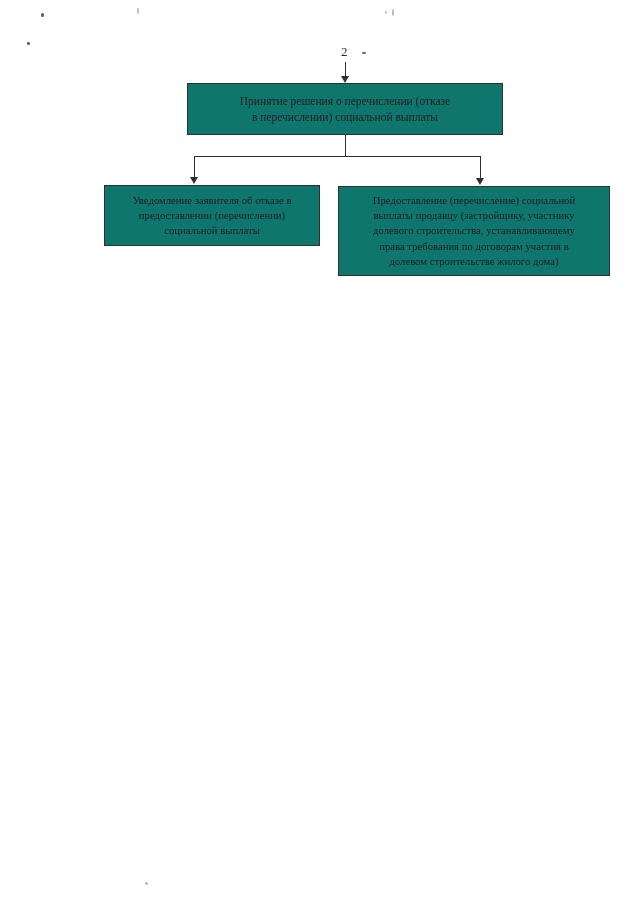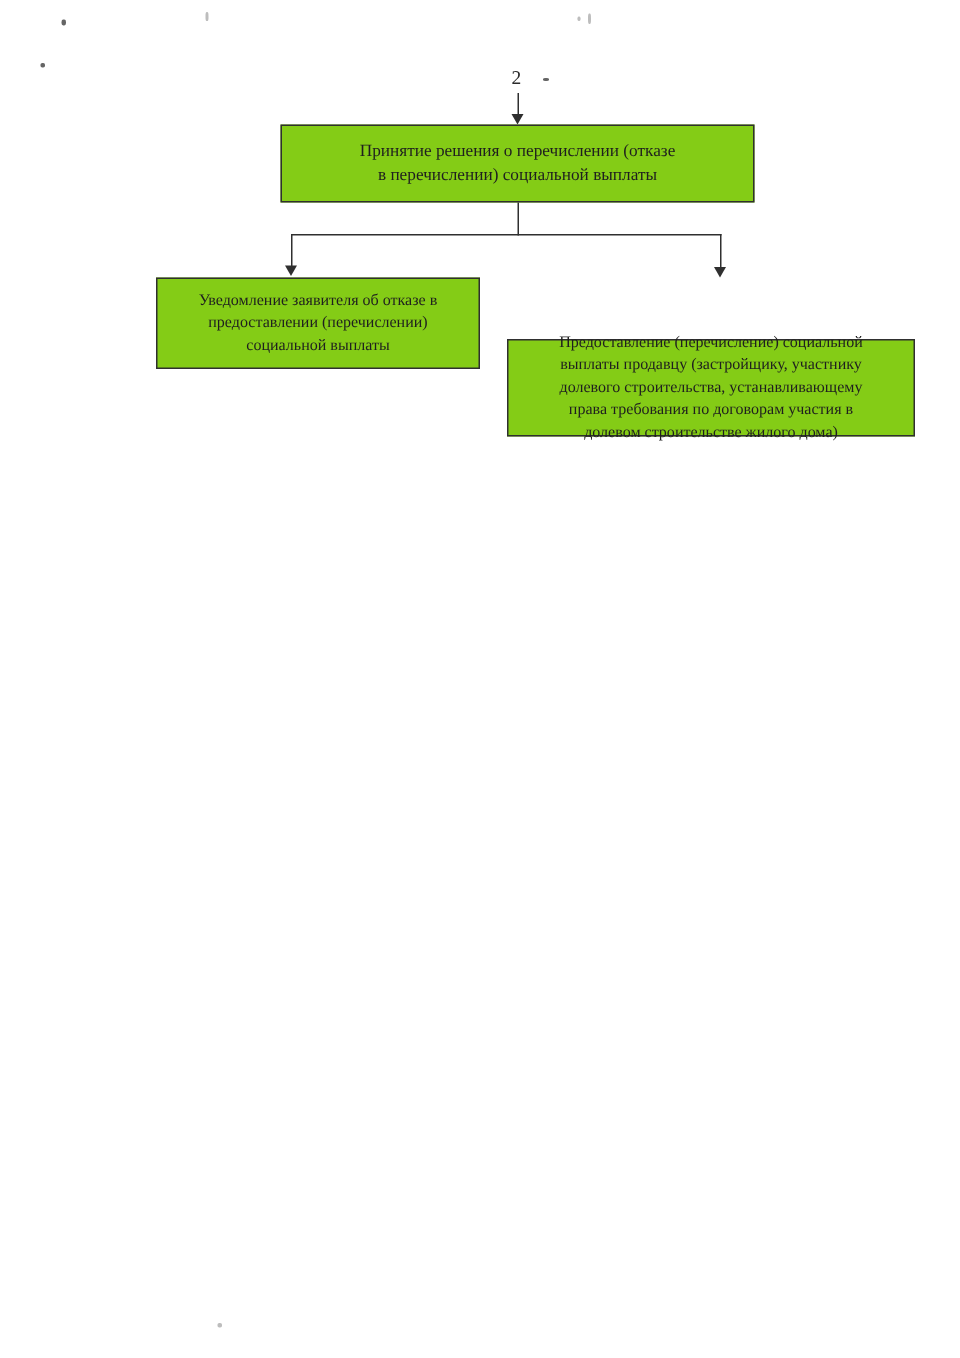--- a/index.html
+++ b/index.html
@@ -33,21 +33,21 @@
     font-size: 13px;
     color: #2b2b2b;
     letter-spacing: .3px;
   }
 
   
   .node {
     position: absolute;
     box-sizing: border-box;
     border: 1px solid #2f2f2f;
-    background: #84cc16;
+    background: #0f766e;
     display: flex;
     align-items: center;
     justify-content: center;
     text-align: center;
     color: #1f1f1f;
     padding: 3px 24px;
   }
   .node .node-text {
     display: block;
     white-space: pre-line;
@@ -65,23 +65,22 @@
     left: 104px;
     top: 185px;
     width: 216px;
     height: 61px;
     font-size: 10.7px;
   }
   #node-payment {
     left: 338px;
     top: 186px;
     width: 272px;
-    height: 65px;
+    height: 90px;
     font-size: 10.7px;
-    margin-top: 40px;
   }
 
   
   .line-v {
     position: absolute;
     width: 1px;
     background: #2f2f2f;
   }
   .line-h {
     position: absolute;

